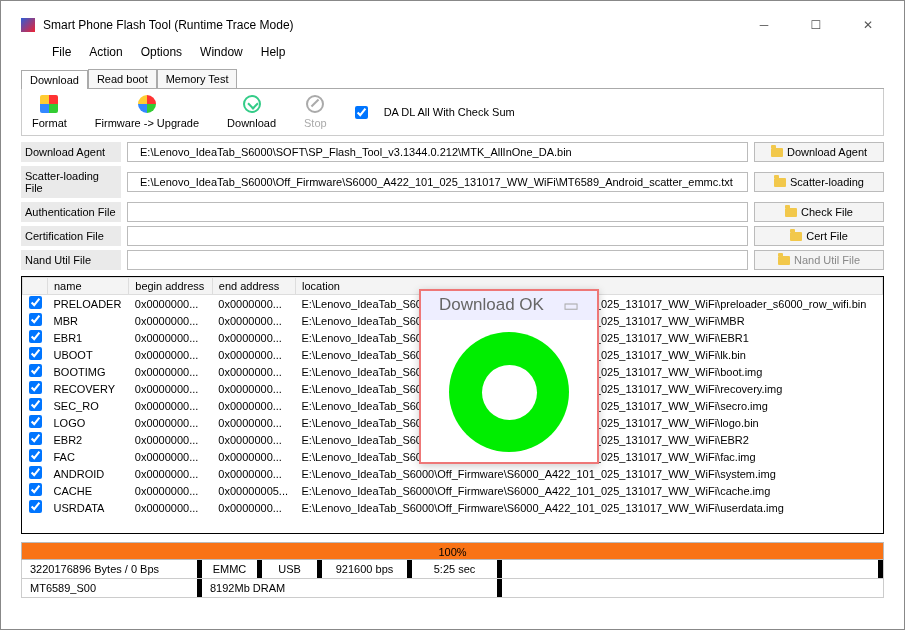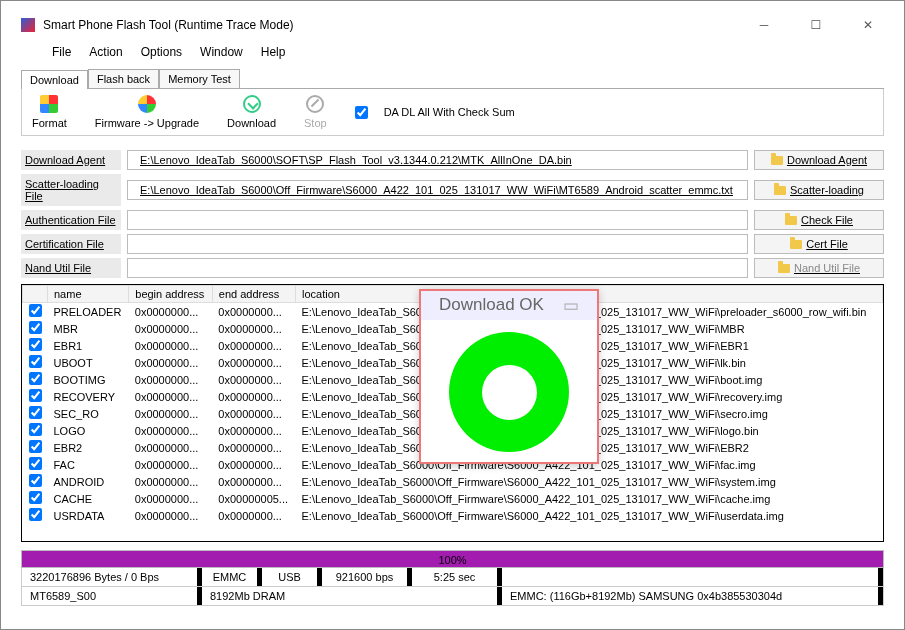--- a/index.html
+++ b/index.html
@@ -19,33 +19,33 @@
 .tbtn { display: flex; flex-direction: column; align-items: center; gap: 4px; cursor: pointer; font-size: 11px; }
 .tbtn .ticon { width: 18px; height: 18px; }
 .ticon.fmt { background: conic-gradient(#f33 0 25%, #3c3 25% 50%, #38f 50% 75%, #fc3 75% 100%); border-radius: 2px; }
 .ticon.upg { background: conic-gradient(#f33 0 25%, #3c3 25% 50%, #38f 50% 75%, #fc3 75% 100%); border-radius: 50%; }
 .ticon.dl { border: 2px solid #3c8; border-radius: 50%; position: relative; }
 .ticon.dl::after { content: ''; position: absolute; left: 4px; top: 3px; width: 6px; height: 6px; border-left: 2px solid #3c8; border-bottom: 2px solid #3c8; transform: rotate(-45deg); }
 .ticon.stop { border: 2px solid #aaa; border-radius: 50%; position: relative; }
 .ticon.stop::after { content: ''; position: absolute; left: 2px; top: 5px; width: 10px; height: 2px; background: #aaa; transform: rotate(-45deg); }
 .tbtn.disabled { color: #aaa; }
 .checksum { display: flex; align-items: center; gap: 16px; }
-.filegrid { display: grid; grid-template-columns: 100px 1fr 130px; gap: 4px 6px; margin-top: 14px; align-items: center; text-decoration: underline; }
+.filegrid { display: grid; grid-template-columns: 100px 1fr 130px; gap: 4px 6px; margin-top: 6px; align-items: center; }
 .filegrid .lbl { background: #eaeaea; padding: 4px 4px; font-size: 11px; }
 .filegrid input[type=text] { border: 1px solid #bbb; padding: 2px 12px; font-size: 11px; width: 100%; height: 20px; }
 .filegrid .fbtn { border: 1px solid #bbb; background: #f4f4f4; padding: 3px 6px; font-size: 11px; cursor: pointer; display: flex; align-items: center; justify-content: center; gap: 4px; }
 .filegrid .fbtn.disabled { color: #888; }
 .folder-icon { display: inline-block; width: 12px; height: 9px; background: #f2c84b; border-radius: 1px; position: relative; }
 .folder-icon::before { content: ''; position: absolute; top: -3px; left: 0; width: 5px; height: 3px; background: #f2c84b; border-radius: 1px 1px 0 0; }
 .partlist { border: 1px solid #000000; margin-top: 6px; height: 258px; overflow: hidden; }
 .partlist table { width: 100%; border-collapse: collapse; font-size: 11px; }
 .partlist th { text-align: left; background: #f4f4f4; border: 1px solid #ddd; padding: 2px 6px; font-weight: normal; }
 .partlist td { padding: 1px 6px; white-space: nowrap; }
 .partlist td.chk { width: 18px; }
-.progress { border: 1px solid #bbb; margin-top: 8px; height: 18px; text-align: center; line-height: 18px; font-size: 11px; background: #a21caf; }
+.progress { border: 1px solid #bbb; margin-top: 8px; height: 18px; text-align: center; line-height: 18px; font-size: 11px; background: #f97316; }
 .statusrow { display: flex; border: 1px solid #ccc; border-top: none; }
 .statusrow > div { border-right: 5px solid #000000; padding: 3px 8px; font-size: 11px; }
 .statusrow.r2 > div:first-child { width: 180px; }
 .popup { position: absolute; left: 418px; top: 288px; width: 180px; height: 175px; border: 2px solid #e77; background: #fff; box-shadow: 0 2px 8px rgba(0,0,0,0.2); }
 .popup .ptit { background: #eef; padding: 4px 18px; font-size: 17px; color: #666; display: flex; justify-content: space-between; }
 .popup .ring { width: 120px; height: 120px; border-radius: 50%; background: #0e0; margin: 12px auto; display: flex; align-items: center; justify-content: center; }
 .popup .ring::after { content: ''; width: 55px; height: 55px; background: #fff; border-radius: 50%; }
 </style>
 </head>
 <body>
@@ -65,21 +65,21 @@
   <div class="menubar">
     <span>File</span>
     <span>Action</span>
     <span>Options</span>
     <span>Window</span>
     <span>Help</span>
   </div>
 
   <div class="tabs">
     <div class="tab active">Download</div>
-    <div class="tab">Flash back</div>
+    <div class="tab">Read boot</div>
     <div class="tab">Memory Test</div>
   </div>
 
   <div class="toolbar">
     <div class="tbtn">
       <div class="ticon fmt"></div>
       <span>Format</span>
     </div>
     <div class="tbtn">
       <div class="ticon upg"></div>
@@ -249,21 +249,20 @@
     <div style="width:180px">3220176896 Bytes / 0 Bps</div>
     <div style="width:60px;text-align:center">EMMC</div>
     <div style="width:60px;text-align:center">USB</div>
     <div style="width:90px;text-align:center">921600 bps</div>
     <div style="width:90px;text-align:center">5:25 sec</div>
     <div style="flex:1"></div>
   </div>
   <div class="statusrow r2">
     <div>MT6589_S00</div>
     <div style="width:300px">8192Mb DRAM</div>
-    <div style="flex:1">EMMC: (116Gb+8192Mb) SAMSUNG 0x4b385530304d</div>
   </div>
 
   <div class="popup">
     <div class="ptit">
       <span>Download OK</span>
       <span style="color:#aaa">▭</span>
     </div>
     <div class="ring"></div>
   </div>
 

